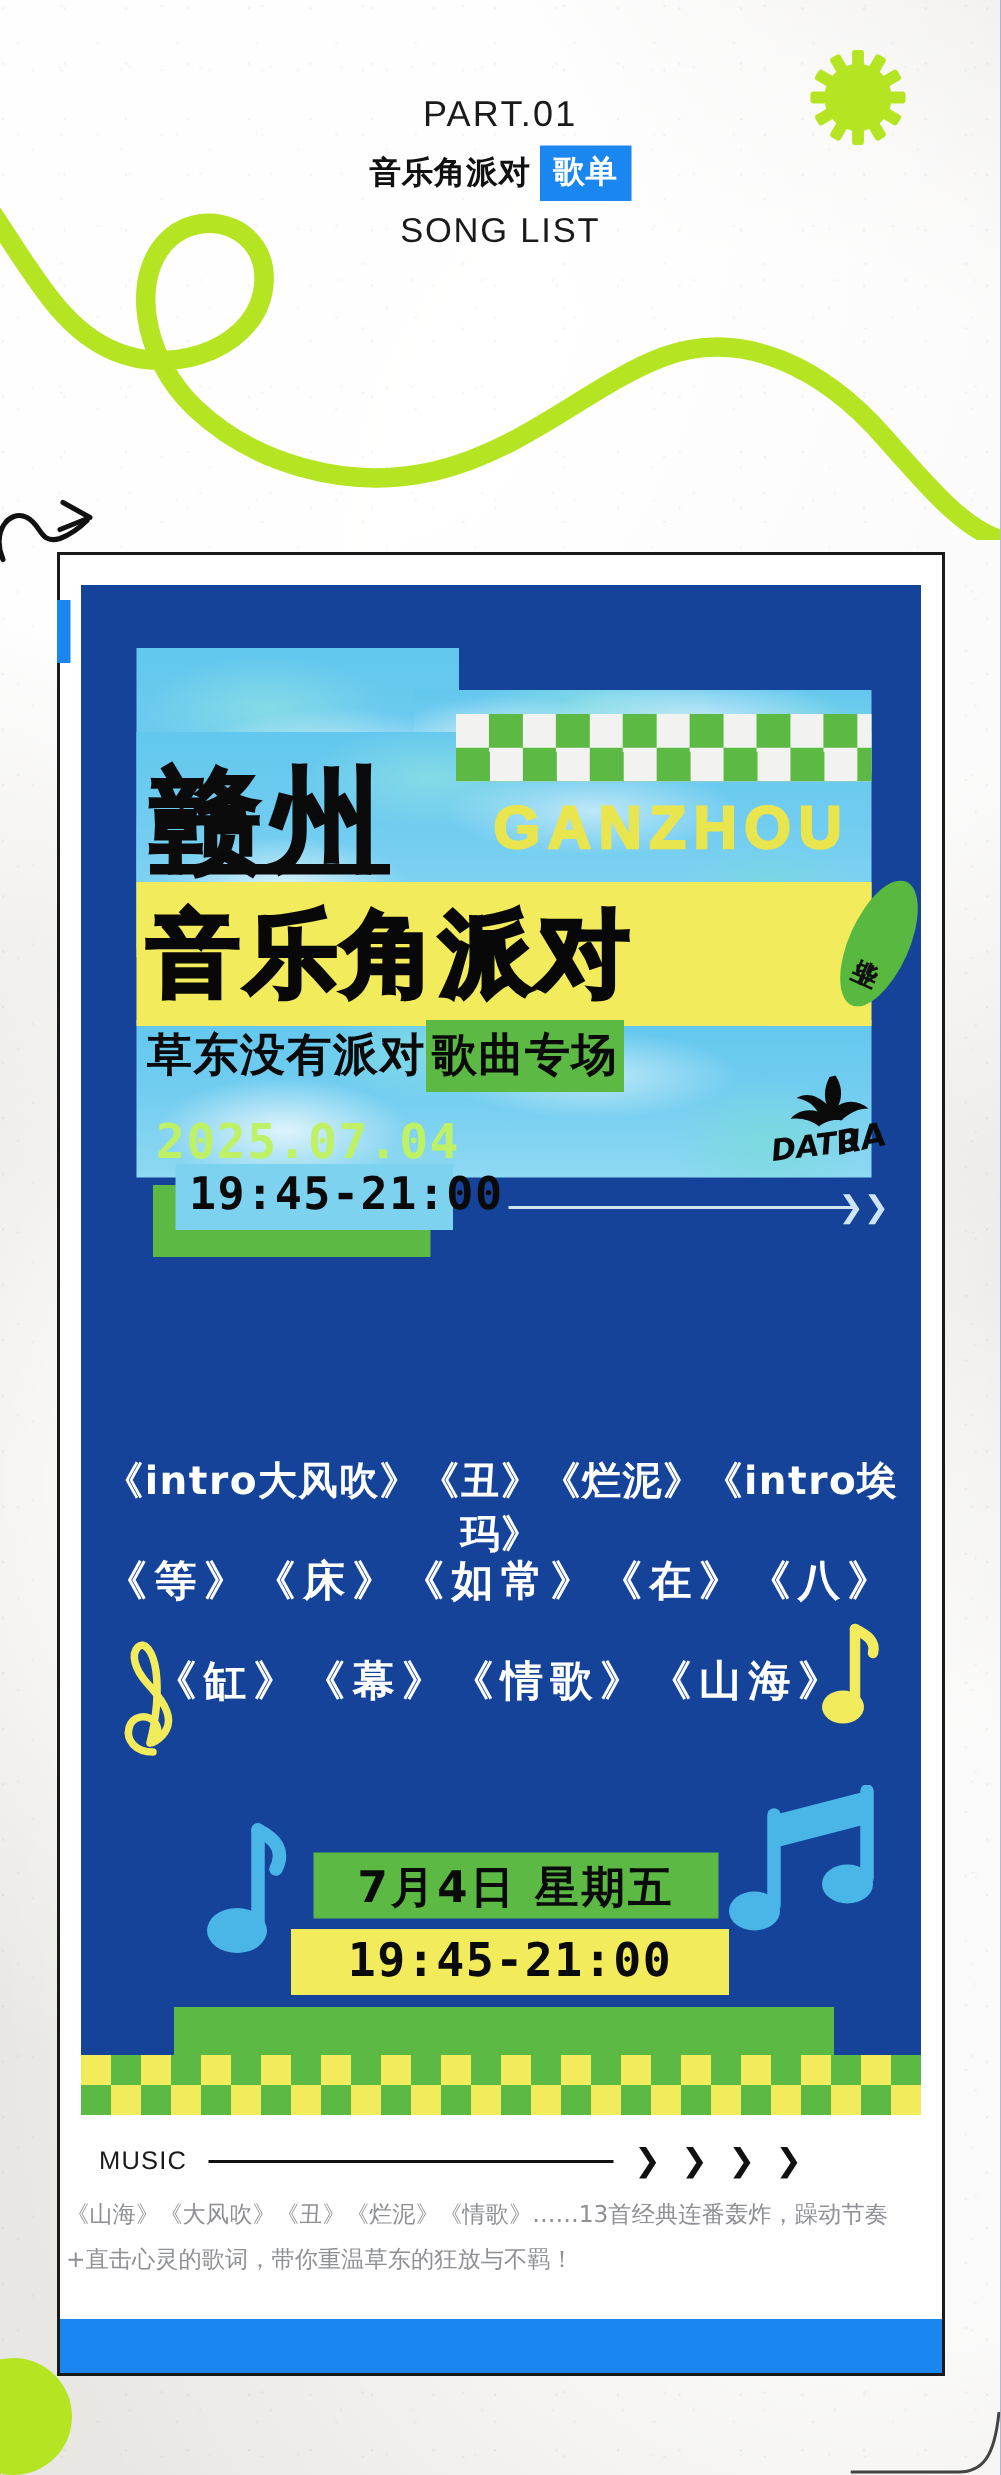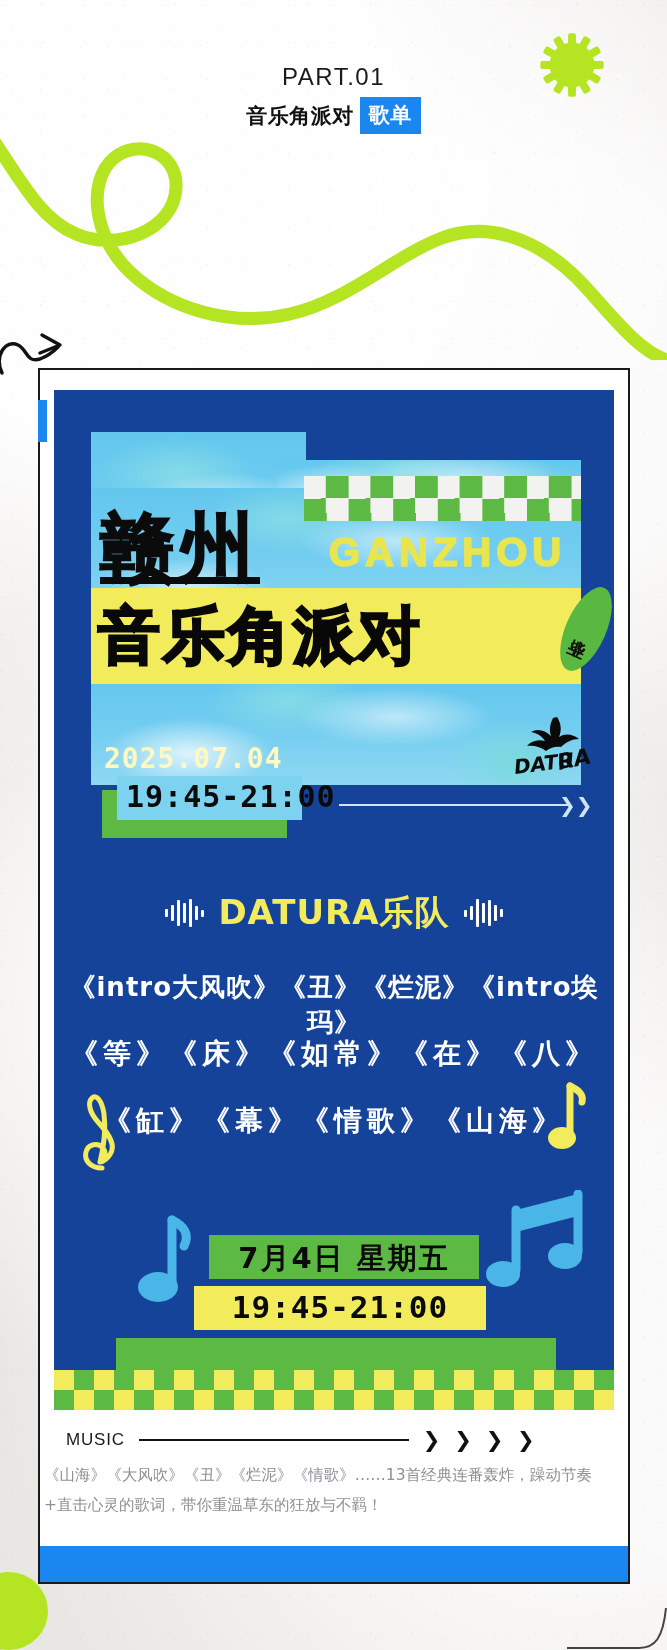--- a/index.html
+++ b/index.html
@@ -144,21 +144,21 @@
     position:absolute; left:44px; top:290px;
     display:flex; align-items:center;
     font-size:30px; font-weight:900; color:#0a0a0a; letter-spacing:1px;
     line-height:44px;
     font-family:"DejaVu Sans","Liberation Sans",sans-serif;
   }
   #sub-hl{ background:#5cb943; padding:2px 4px; }
 
   #date-text{
     position:absolute; left:50px; top:352px;
-    font-size:28px; font-weight:800; color:#fef9c3; letter-spacing:1px;
+    font-size:32px; font-weight:800; color:#bef264; letter-spacing:1px;
     font-family:"DejaVu Sans Mono","Liberation Mono",monospace;
   }
   #time-green{
     position:absolute; left:48px; top:400px; width:185px; height:48px;
     background:#5cb943;
   }
   #time-sky{
     position:absolute; left:63px; top:386px; width:185px; height:44px;
     background:#7dd2f0;
   }
@@ -296,20 +296,21 @@
 <svg class="deco" style="left:567px; top:1608px; width:100px; height:42px; z-index:3;" viewBox="0 0 100 42" fill="none">
   <path d="M0 40 L72 40 C 88 40, 96 30, 99 0" stroke="#444" stroke-width="2"></path>
 </svg>
 
 <div id="header">
   <div id="part-label">PART.01</div>
   <div id="header-cn-row">
     <span id="header-cn">音乐角派对</span>
     <span id="header-tag">歌单</span>
   </div>
+  <div id="song-list-en">SONG LIST</div>
 </div>
 
 <div id="poster-card"></div>
 <div id="poster-card-accent"></div>
 <div id="poster-left-tab"></div>
 
 <div id="poster">
 
   <div class="sky" id="sky-a"></div>
   <div class="sky" id="sky-c"></div>
@@ -320,57 +321,40 @@
   <div id="ganzhou-cn">赣州</div>
   <div id="ganzhou-en">GANZHOU</div>
 
   <div id="yellow-band"></div>
   <div id="main-title">音乐角派对</div>
 
   <div id="grad-badge">
     <span id="grad-badge-text">毕业</span>
   </div>
 
+  <div id="sub-row">
+    <span>草东没有派对</span>
+    <span id="sub-hl">歌曲专场</span>
+  </div>
 
   <div id="date-text">2025.07.04</div>
   <div id="time-green"></div>
   <div id="time-sky"></div>
   <div id="time-text">19:45-21:00</div>
   <div id="arrow-line"></div>
   <div id="arrow-head">❯❯</div>
 
   <svg id="datura-logo" viewBox="0 0 85 70">
     <path d="M44 6 C41 12, 40 18, 42 24 C36 18, 28 16, 22 20 C28 21, 33 24, 36 29
              C29 27, 22 29, 18 34 C25 33, 32 35, 37 39 C41 36, 46 34, 52 35
              C57 30, 63 27, 70 27 C64 22, 56 21, 50 25 C53 18, 52 11, 48 5 Z" fill="#0a0a0a"></path>
     <text x="6" y="62" font-family="'DejaVu Sans','Liberation Sans',sans-serif" font-size="20" font-weight="700" font-style="italic" fill="#0a0a0a" transform="rotate(-7 6 62)">DATU</text>
     <text x="50" y="58" font-family="'DejaVu Sans','Liberation Sans',sans-serif" font-size="22" font-weight="900" font-style="italic" fill="#0a0a0a" transform="rotate(-12 50 58)">RA</text>
   </svg>
 
-  <div id="band-row">
-    <span class="wave">
-      <i style="height:8px"></i>
-        <i style="height:16px"></i>
-        <i style="height:26px"></i>
-      <i style="height:20px"></i>
-        <i style="height:28px"></i>
-        <i style="height:14px"></i>
-      <i style="height:7px"></i>
-    </span>
-    <span id="band-name">DATURA乐队</span>
-    <span class="wave">
-      <i style="height:7px"></i>
-        <i style="height:14px"></i>
-        <i style="height:28px"></i>
-      <i style="height:20px"></i>
-        <i style="height:26px"></i>
-        <i style="height:16px"></i>
-      <i style="height:8px"></i>
-    </span>
-  </div>
 
   <div class="song-row" id="song-row-2">《等》《床》《如常》《在》《八》</div>
   <div class="song-row" id="song-row-1">《intro大风吹》《丑》《烂泥》《intro埃玛》</div>
   <div class="song-row" id="song-row-3">《缸》《幕》《情歌》《山海》</div>
 
   <svg class="note" style="left:22px; top:690px; width:48px; height:92px;" viewBox="0 0 48 92">
     <path d="M26 88 C14 88, 8 80, 10 72 C12 64, 22 62, 27 68 C31 73, 29 80, 24 82
              M24 82 C28 66, 30 50, 28 34 C26 20, 20 14, 16 18 C11 23, 14 33, 22 42
              C32 53, 38 62, 36 70 C34 78, 26 82, 24 82" stroke="#f2ec5c" stroke-width="5" fill="none" stroke-linecap="round" stroke-linejoin="round"></path>
   </svg>

